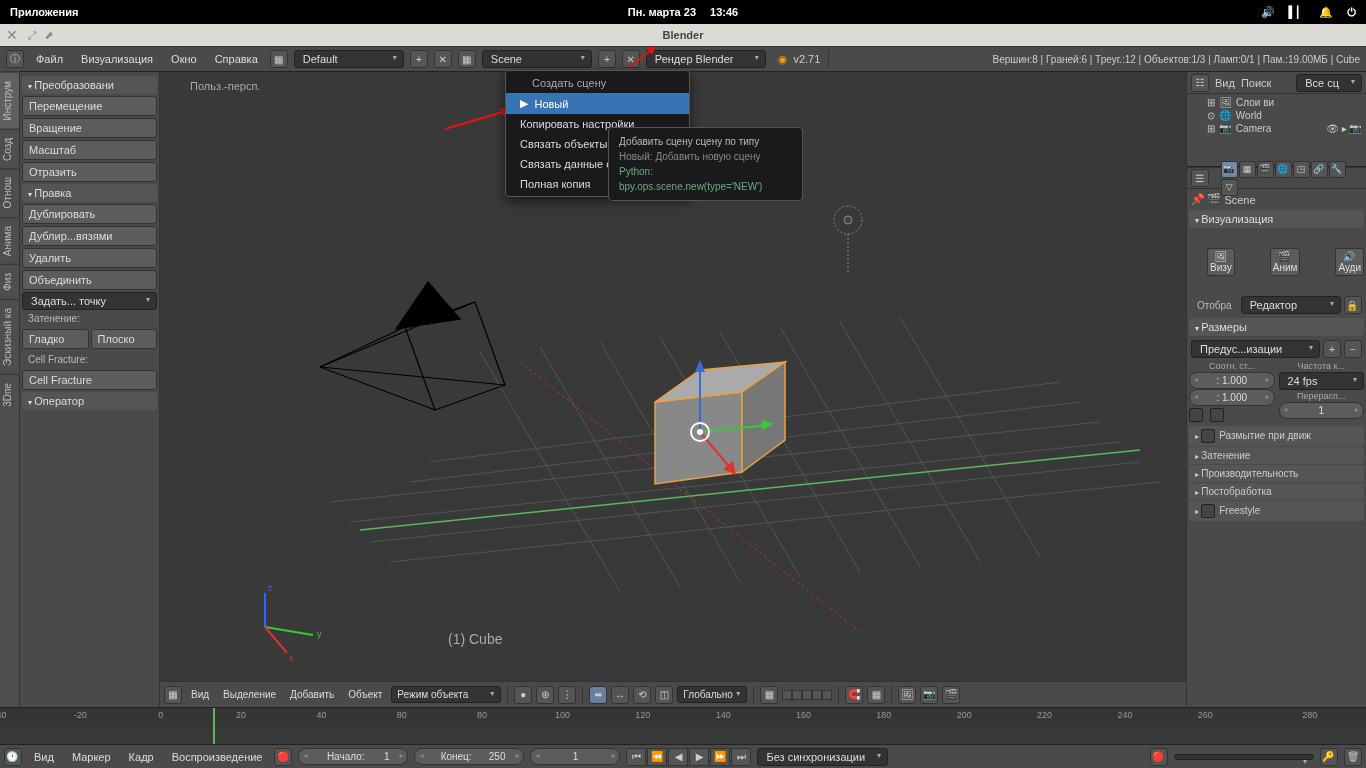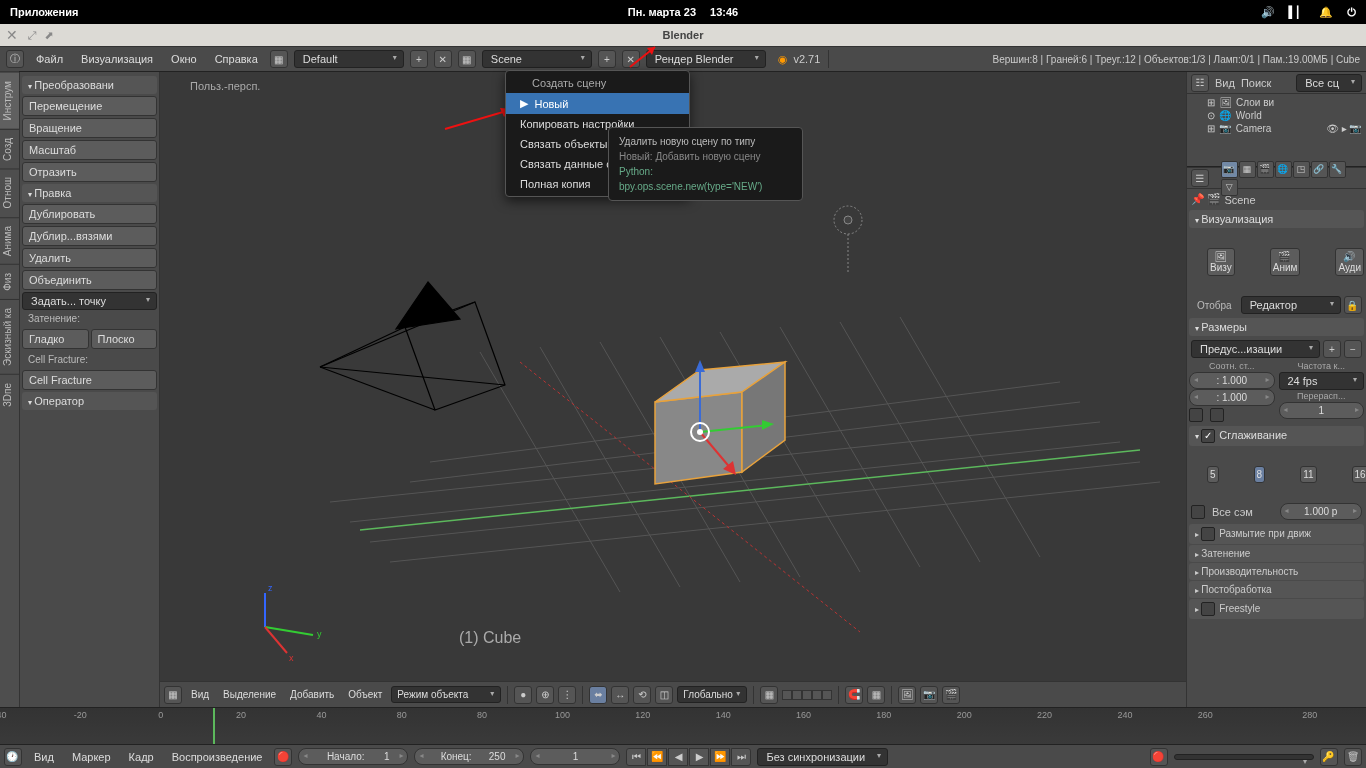--- a/index.html
+++ b/index.html
@@ -18,21 +18,21 @@
 .main { display:flex; height:635px; background:#393939; }
 .left-tabs { width:20px; background:#4e4e4e; display:flex; flex-direction:column; border-right:1px solid #333; }
 .ltab { writing-mode:vertical-rl; transform:rotate(180deg); padding:8px 2px; text-align:center; font-size:10px; color:#bbb; border-bottom:1px solid #333; cursor:pointer; }
 .toolshelf { width:140px; background:#4a4a4a; border-right:1px solid #333; padding:2px; overflow:hidden; }
 .panel-hd { background:#555; padding:3px 6px; border-radius:3px; margin:2px 0; font-size:11px; color:#ddd; cursor:pointer; }
 .panel-hd::before { content:'▾ '; font-size:8px; }
 .tbtn { display:block; width:100%; background:#5c5c5c; border:1px solid #333; border-radius:3px; padding:3px 6px; margin:2px 0; color:#ddd; text-align:left; font-size:11px; cursor:pointer; }
 .tlabel { padding:3px 6px; font-size:10px; color:#bbb; }
 .viewport { flex:1; position:relative; background:#393939; }
 .vp-label { position:absolute; top:8px; left:30px; color:#aaa; font-size:11px; }
-.obj-label { position:absolute; bottom:60px; left:299px; color:#aaa; font-size:16px; }
+.obj-label { position:absolute; bottom:60px; left:288px; color:#aaa; font-size:14px; }
 .vp-grid { position:absolute; inset:0; }
 .vp-header { position:absolute; bottom:0; left:0; right:0; height:26px; background:#4a4a4a; border-top:1px solid #333; display:flex; align-items:center; padding:0 4px; gap:4px; }
 .vp-header .btn, .vp-header .dd { font-size:10px; padding:2px 5px; }
 .tl-area { height:37px; background:#3a3a3a; border-top:1px solid #222; position:relative; display:flex; }
 .tl-ruler { flex:1; position:relative; background:linear-gradient(#333,#3a3a3a); }
 .tl-tick { position:absolute; top:2px; font-size:9px; color:#999; transform:translateX(-50%); }
 .tl-cursor { position:absolute; top:0; bottom:0; width:2px; background:#5cb85c; }
 .tl-bottom { height:24px; background:#4a4a4a; border-top:1px solid #222; display:flex; align-items:center; padding:0 4px; gap:6px; }
 .numfield { background:#5c5c5c; border:1px solid #333; border-radius:8px; padding:2px 8px; color:#ddd; font-size:10px; min-width:60px; text-align:center; position:relative; }
 .numfield::before { content:'◂'; position:absolute; left:4px; font-size:8px; color:#888;}
@@ -318,35 +318,20 @@
               </div>
           </div>
           <div>
             <div class="smlabel">Частота к...</div>
             <div class="dd">24 fps</div>
             <div class="smlabel">Перерасп...</div>
             <div class="numfield">1</div>
           </div>
         </div>
       </div>
-      <div class="prop-panel">
-        <div class="panel-hd"><span class="chk on" style="vertical-align:middle;margin-right:4px"></span><span>Сглаживание</span></div>
-        <div class="prop-row">
-          <button class="tbtn">5</button>
-          <button class="tbtn" style="background:#6a7fa0">8</button>
-          <button class="tbtn">11</button>
-          <button class="tbtn">16</button>
-          <span class="dd" style="flex:1.4">Митчелл-</span>
-        </div>
-        <div class="prop-row">
-            <span class="chk"></span>
-            <span style="flex:1;padding-left:4px">Все сэм</span>
-            <span class="numfield" style="flex:1">1.000 р</span>
-          </div>
-      </div>
       <div class="collapsed-panel"><span class="chk" style="vertical-align:middle;margin-right:4px"></span><span>Размытие при движ</span></div>
       <div class="collapsed-panel">Затенение</div>
       <div class="collapsed-panel">Производительность</div>
       <div class="collapsed-panel">Постобработка</div>
       <div class="collapsed-panel"><span class="chk" style="vertical-align:middle;margin-right:4px"></span><span>Freestyle</span></div>
     </div>
   </div>
 </div>
 
 <div class="tl-area">
@@ -403,21 +388,21 @@
       <span style="color:#fff">▶</span>
       <span>Новый</span>
     </div>
   <div class="menu-item">Копировать настройки</div>
   <div class="menu-item">Связать объекты</div>
   <div class="menu-item">Связать данные объекта...</div>
   <div class="menu-item">Полная копия</div>
 </div>
 
 <div class="tooltip" style="left:608px; top:127px; width:195px">
-  <div>Удалить новую сцену по типу</div>
+  <div>Добавить сцену сцену по типу</div>
   <div style="color:#888">Новый: Добавить новую сцену</div>
   <div class="py">Python: bpy.ops.scene.new(type='NEW')</div>
 </div>
 
 <svg class="arrow" style="left:625px;top:42px" width="40" height="30">
     <line x1="5" y1="25" x2="30" y2="5" stroke="#e11" stroke-width="2"></line>
     <polygon points="30,5 22,6 27,13" fill="#e11"></polygon>
   </svg>
 <svg class="arrow" style="left:440px;top:104px" width="80" height="30">
     <line x1="5" y1="25" x2="70" y2="6" stroke="#e11" stroke-width="2"></line>

